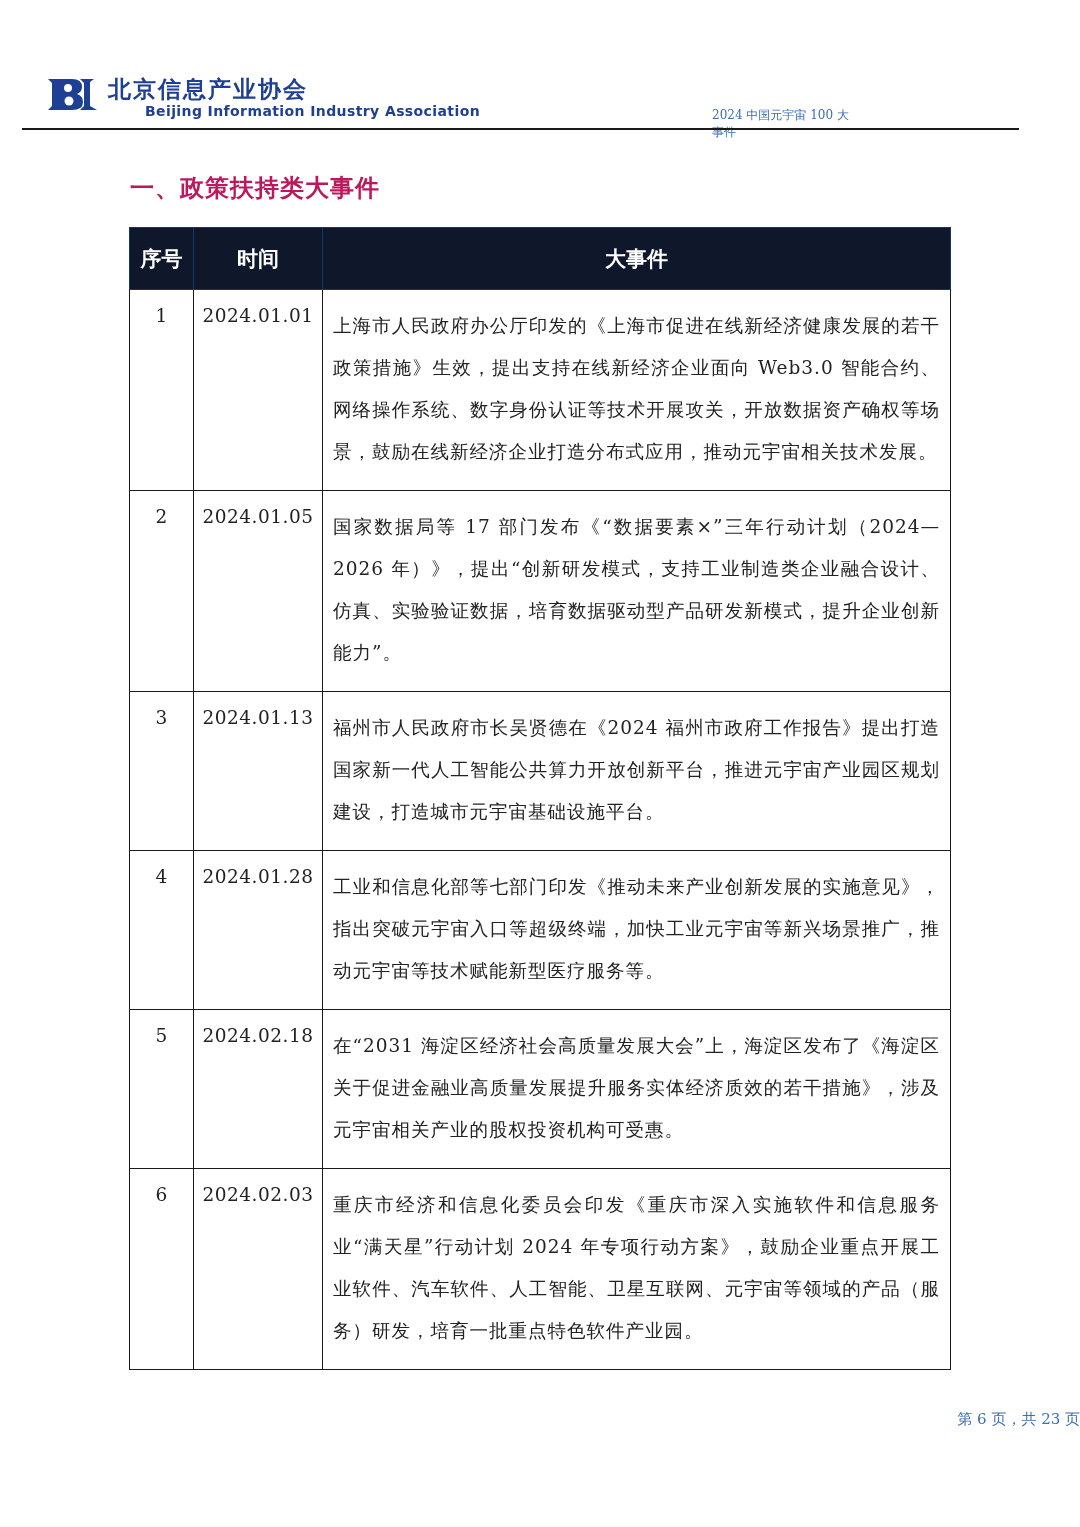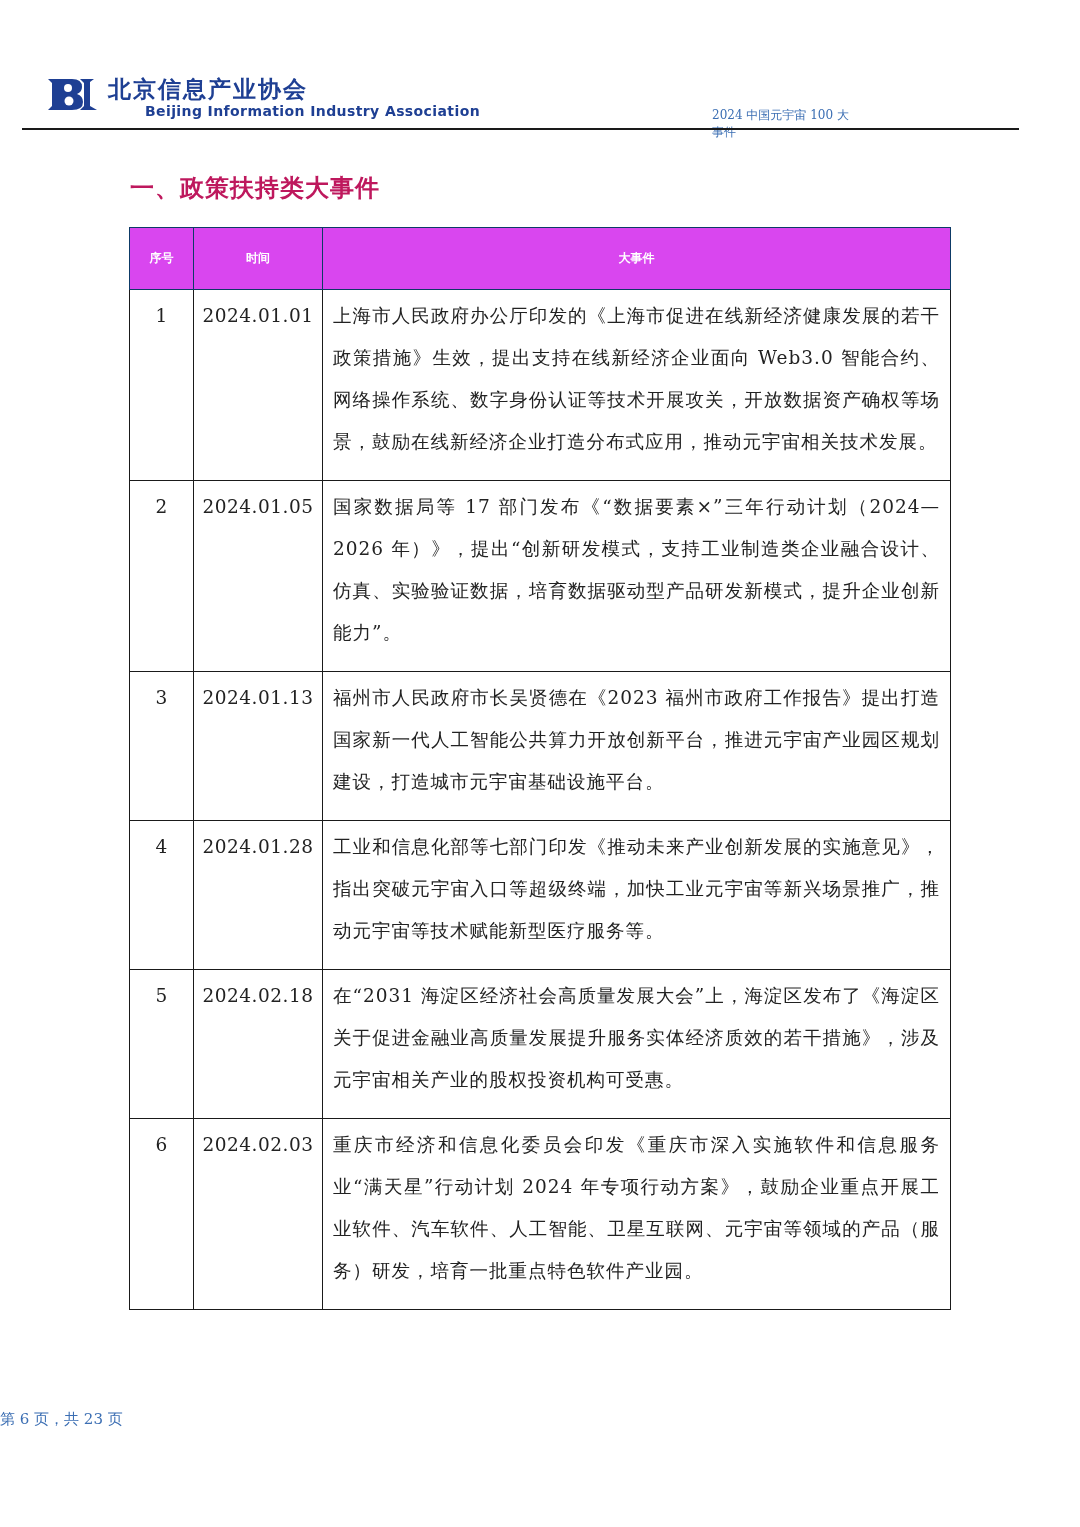--- a/index.html
+++ b/index.html
@@ -13,28 +13,28 @@
   .org-en { position: absolute; left: 109px; top: 103px; font-family: "DejaVu Sans", sans-serif;
             font-weight: bold; font-size: 14px; color: #1e3f93; letter-spacing: 0.4px; margin-left: 36px; }
   .doc-title { position: absolute; left: 712px; top: 107px; font-size: 12px; color: #3b6eb3; }
   .header-rule { position: absolute; left: 22px; top: 128px; width: 997px; height: 2px; background: #1a1a1a; }
 
   .section-title { position: absolute; left: 130px; top: 172px; font-family: "DejaVu Sans", sans-serif;
                    font-weight: bold; font-size: 24px; color: #be185d; letter-spacing: 1px; }
 
   table { position: absolute; left: 129px; top: 227px; width: 822px; border-collapse: collapse; }
   th, td { border: 1.5px solid #1a1a1a; }
-  thead th { background: #d946ef; color: #ffffff; font-family: "DejaVu Sans", sans-serif; font-weight: bold;
-             font-size: 12px; height: 61px; padding: 0; text-align: center; border-color: #0d3a66; }
+  thead th { background: #0f172a; color: #ffffff; font-family: "DejaVu Sans", sans-serif; font-weight: bold;
+             font-size: 21px; height: 61px; padding: 0; text-align: center; border-color: #0d3a66; }
   td { vertical-align: top; font-size: 18.5px; line-height: 42px; }
   td.num { width: 61px; text-align: center; padding-top: 5px; }
   td.date { width: 126px; text-align: center; padding-top: 5px; letter-spacing: 0.5px; margin-top: 6px; }
-  td.event { padding: 5px 10px 17px 10px; text-align: justify; letter-spacing: 1px; }
+  td.event { padding: 15px 10px 17px 10px; text-align: justify; letter-spacing: 1px; }
 
-  .footer { position: absolute; left: 0; width: 1080px; top: 1410px; text-align: left;
+  .footer { position: absolute; left: 0; width: 1080px; top: 1410px; text-align: right;
             font-size: 15px; color: #3b6eb3; }
 </style>
 </head>
 <body>
 
 <div class="header">
   <svg class="logo" viewBox="0 0 52 36">
     <path d="M2 3 L26 3 Q36 3 36 11 Q36 16 31 18 Q37 20 37 26 Q37 34 26 34 L2 34 L6 30 L6 7 Z" fill="#1e3f93"></path>
     <circle cx="22" cy="12" r="4" fill="#ffffff"></circle>
     <circle cx="23" cy="25" r="4.5" fill="#ffffff"></circle>
@@ -63,21 +63,21 @@
       <td class="event">上海市人民政府办公厅印发的《上海市促进在线新经济健康发展的若干政策措施》生效，提出支持在线新经济企业面向 Web3.0 智能合约、网络操作系统、数字身份认证等技术开展攻关，开放数据资产确权等场景，鼓励在线新经济企业打造分布式应用，推动元宇宙相关技术发展。</td>
     </tr>
     <tr>
       <td class="num">2</td>
       <td class="date">2024.01.05</td>
       <td class="event">国家数据局等 17 部门发布《“数据要素×”三年行动计划（2024—2026 年）》，提出“创新研发模式，支持工业制造类企业融合设计、仿真、实验验证数据，培育数据驱动型产品研发新模式，提升企业创新能力”。</td>
     </tr>
     <tr>
       <td class="num">3</td>
       <td class="date">2024.01.13</td>
-      <td class="event">福州市人民政府市长吴贤德在《2023 福州市政府工作报告》提出打造国家新一代人工智能公共算力开放创新平台，推进元宇宙产业园区规划建设，打造城市元宇宙基础设施平台。</td>
+      <td class="event">福州市人民政府市长吴贤德在《2024 福州市政府工作报告》提出打造国家新一代人工智能公共算力开放创新平台，推进元宇宙产业园区规划建设，打造城市元宇宙基础设施平台。</td>
     </tr>
     <tr>
       <td class="num">4</td>
       <td class="date">2024.01.28</td>
       <td class="event">工业和信息化部等七部门印发《推动未来产业创新发展的实施意见》，指出突破元宇宙入口等超级终端，加快工业元宇宙等新兴场景推广，推动元宇宙等技术赋能新型医疗服务等。</td>
     </tr>
     <tr>
       <td class="num">5</td>
       <td class="date">2024.02.18</td>
       <td class="event">在“2031 海淀区经济社会高质量发展大会”上，海淀区发布了《海淀区关于促进金融业高质量发展提升服务实体经济质效的若干措施》，涉及元宇宙相关产业的股权投资机构可受惠。</td>

